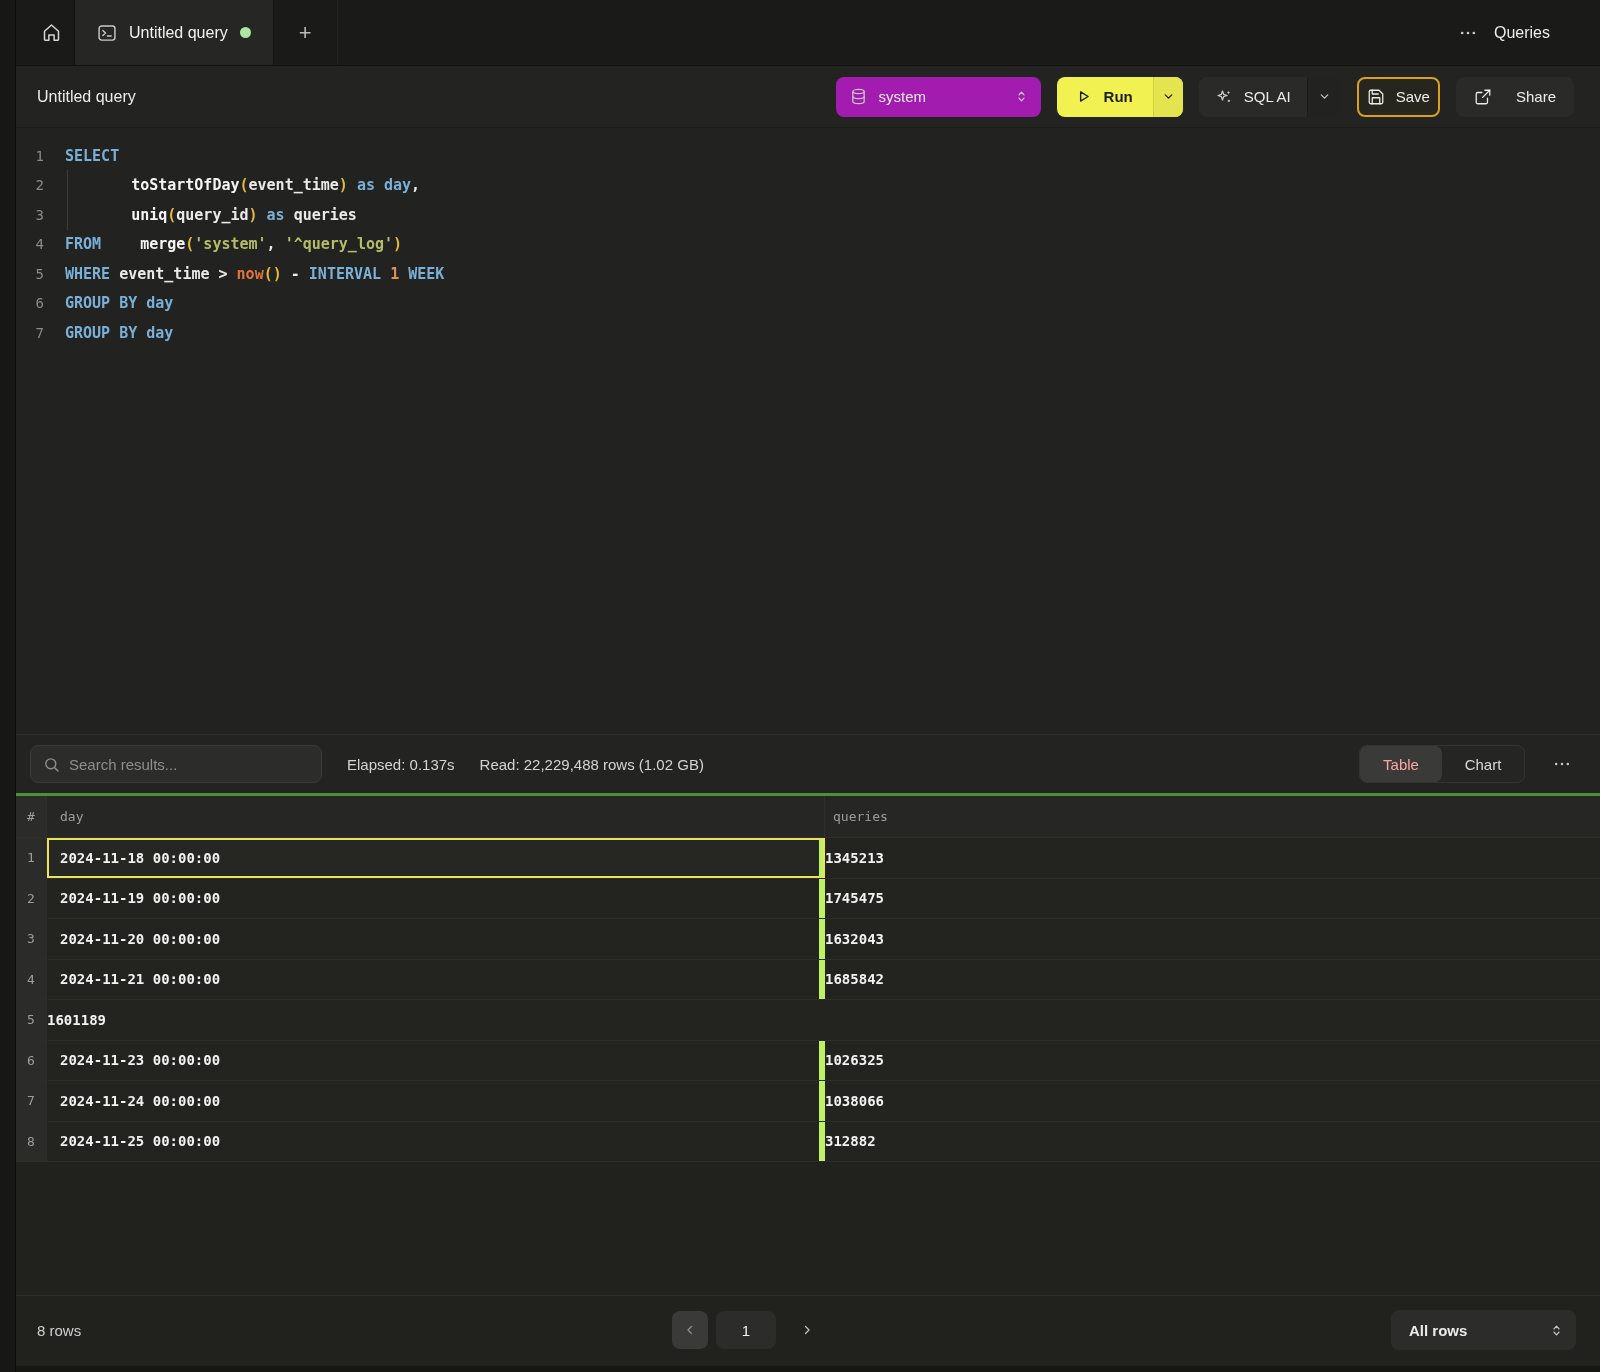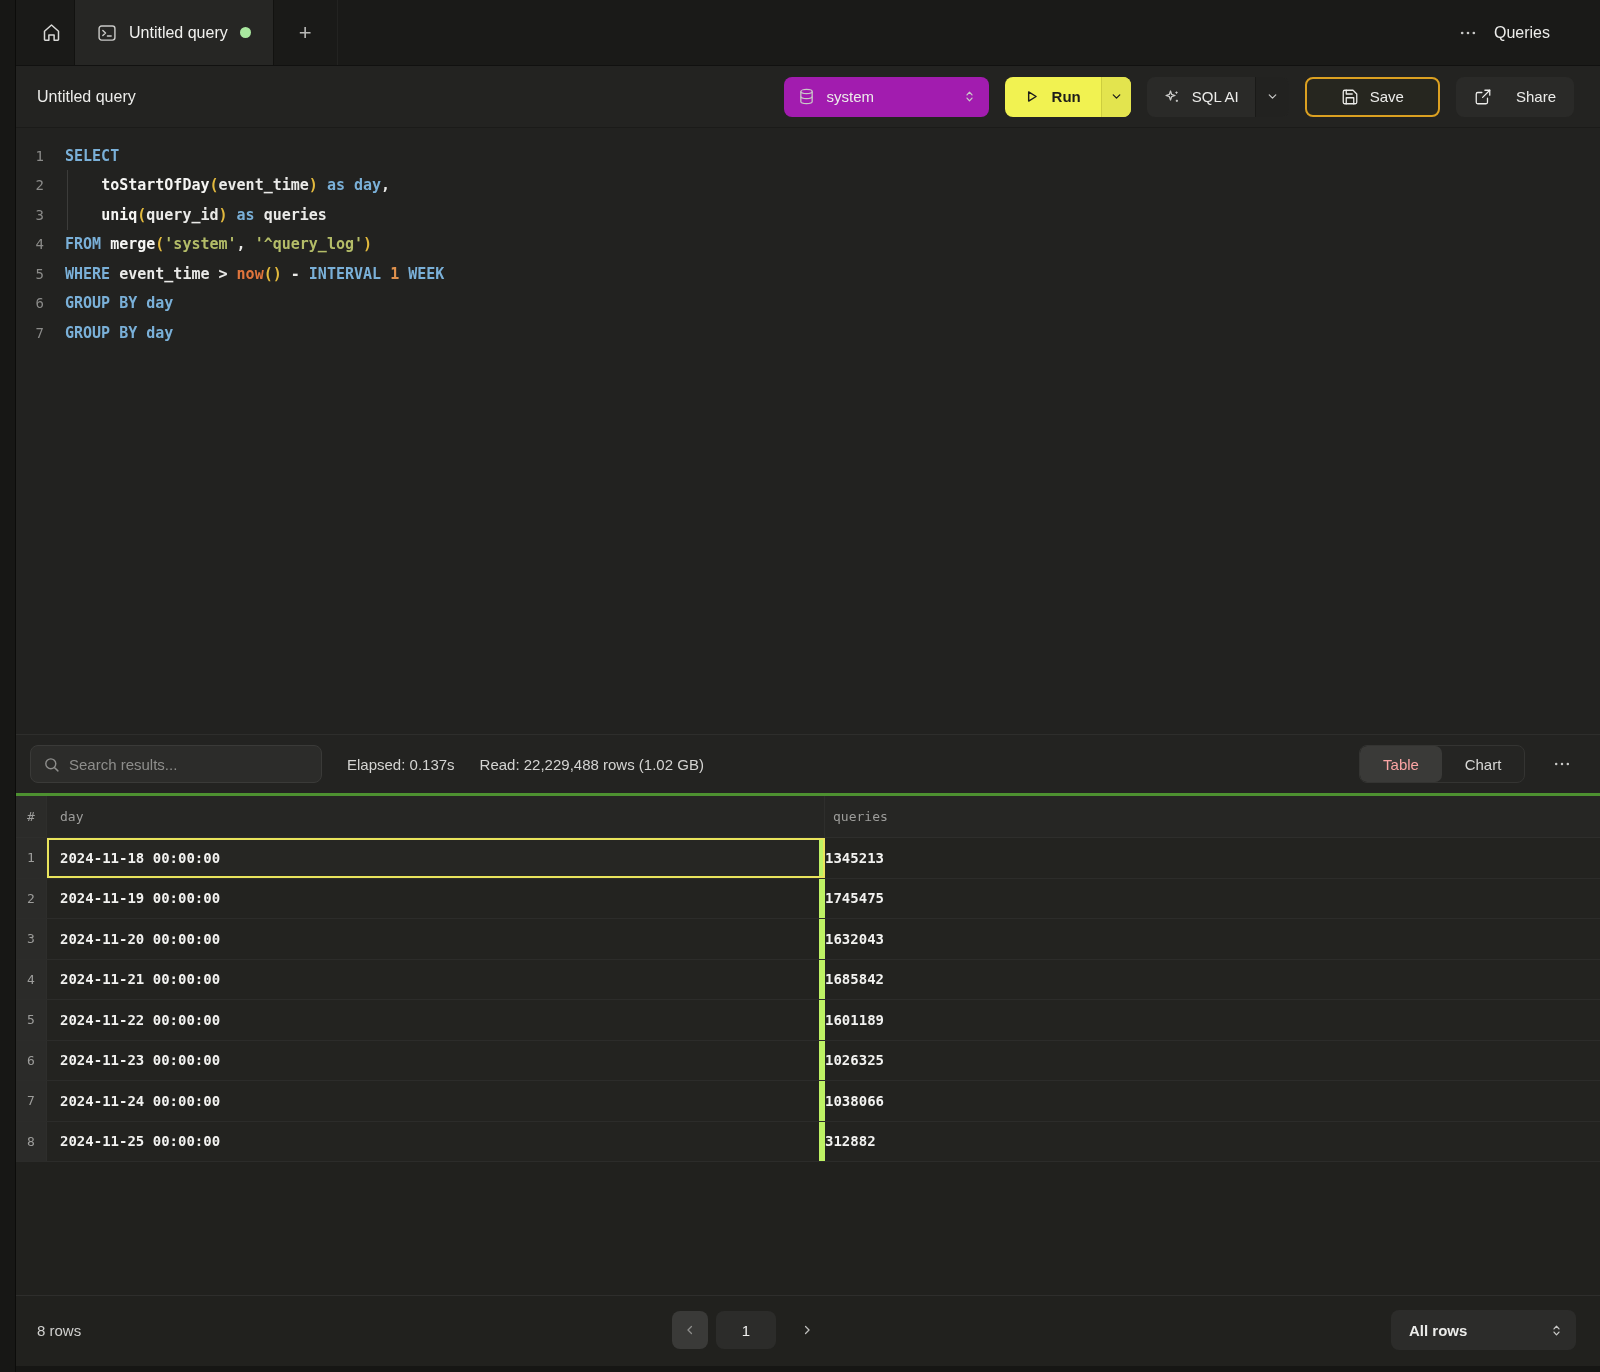--- a/index.html
+++ b/index.html
@@ -32,31 +32,31 @@
   .btn { height:40px; display:flex; align-items:center; border-radius:8px; font-size:15px; color:#ececea; cursor:pointer; }
   .db-select { background:#a21caf; width:205px; padding:0 12px 0 14px; gap:12px; }
   .db-select .val { flex:1; }
   .icon-dim { color:#c9c9c7; display:flex; }
   .run-btn { background:#f1f251; color:#1d1d1b; font-weight:600; overflow:hidden; padding:0; }
   .run-main { display:flex; align-items:center; gap:12px; padding:0 20px 0 18px; height:100%; }
   .run-caret { width:30px; height:100%; display:flex; align-items:center; justify-content:center; background:#e3e44e; border-left:1px solid #cdce3e; }
   .sqlai-btn { background:#2a2a28; padding:0; overflow:hidden; }
   .sqlai-main { display:flex; align-items:center; gap:11px; padding:0 16px; height:100%; }
   .sqlai-caret { width:34px; height:100%; display:flex; align-items:center; justify-content:center; background:#222220; border-left:1px solid #1a1a18; color:#c9c9c7; }
-  .save-btn { background:#26261f; border:2px solid #dba021; padding:0 34px; gap:11px; }
+  .save-btn { background:#26261f; border:2px solid #dba021; padding:0 8px; gap:11px; }
   .share-btn { background:#2a2a28; padding:0 18px; gap:24px; }
 
   
   .editor { flex:none; height:606px; background:#222220; position:relative; padding-top:13px; font-family:"DejaVu Sans Mono", monospace; font-size:15px; font-weight:bold; cursor:text; }
   .code-line { display:flex; height:29.5px; align-items:center; }
   .line-num { width:34px; text-align:right; padding-right:6px; color:#8b8b89; font-weight:normal; font-size:14px; flex:none; }
   .code-text { margin-left:15px; white-space:pre; }
   .tok-kw { color:#7ab0d8; }
   .tok-pl { color:#eaeae8; }
-  .tok-fn { color:#f5f5f3; }
+  .tok-fn { color:#f5f5f3;margin-left:30px; }
   .tok-br { color:#e2b93d; }
   .tok-str { color:#b4bd68; }
   .tok-now { color:#e0753c; }
   .tok-num { color:#e0914c; }
   .indent-guide { position:absolute; left:51px; top:42px; height:60px; width:1px; background:#3c3c3a; }
 
   
   .results-bar { flex:none; height:59px; background:#232321; border-top:1px solid #2e2e2c; display:flex; align-items:center; padding:0 28px 0 14px; gap:25px; }
   .search-box { width:292px; height:38px; background:#2c2c2a; border:1px solid #3a3a38; border-radius:8px; display:flex; align-items:center; padding:0 12px; gap:9px; color:#8e8e8c; }
   .search-box input { background:transparent; border:none; outline:none; color:#e8e8e6; font-size:15px; width:100%; font-family:"Liberation Sans", sans-serif; }
@@ -303,21 +303,20 @@
           <div class="td-day">2024-11-20 00:00:00</div>
           <div class="td-q">1632043</div>
         </div>
         <div class="trow">
           <div class="td-idx">4</div>
           <div class="td-day">2024-11-21 00:00:00</div>
           <div class="td-q">1685842</div>
         </div>
         <div class="trow">
           <div class="td-idx">5</div>
-          <div class="td-day">2024-11-22 00:00:00</div>
           <div class="td-q">1601189</div>
         </div>
         <div class="trow">
           <div class="td-idx">6</div>
           <div class="td-day">2024-11-23 00:00:00</div>
           <div class="td-q">1026325</div>
         </div>
         <div class="trow">
           <div class="td-idx">7</div>
           <div class="td-day">2024-11-24 00:00:00</div>

